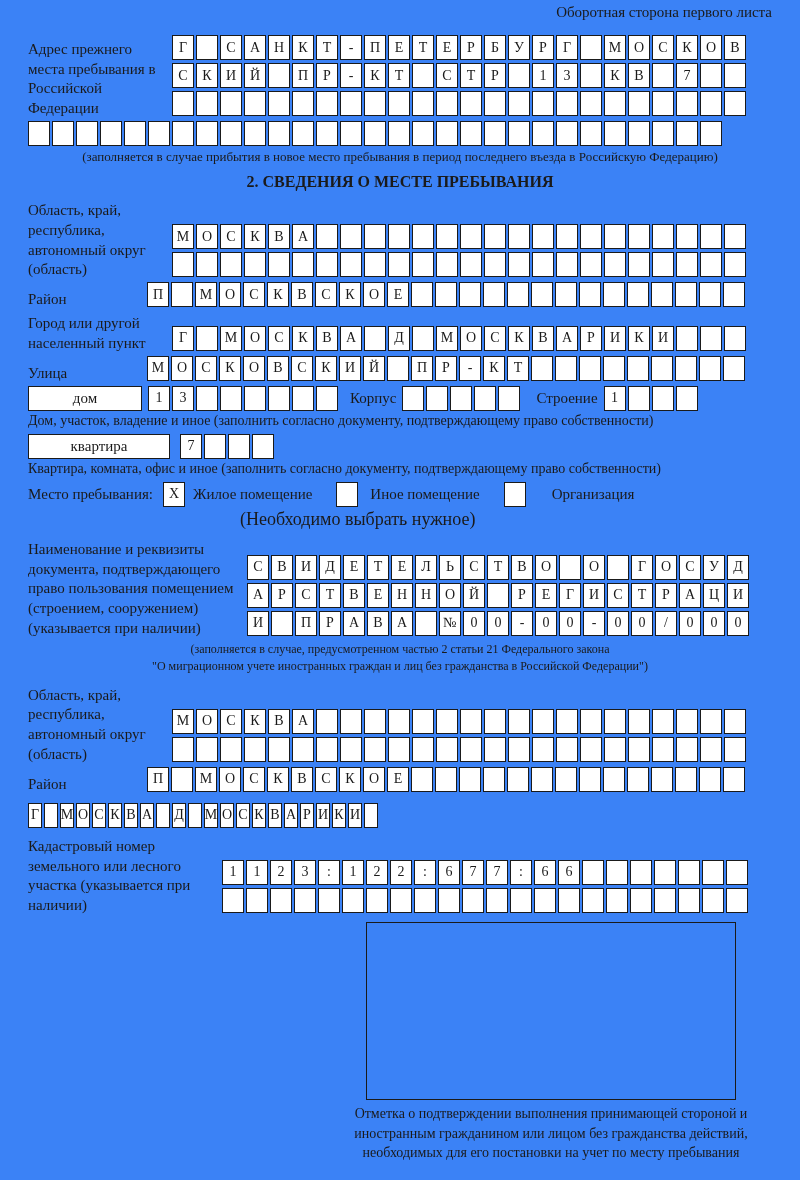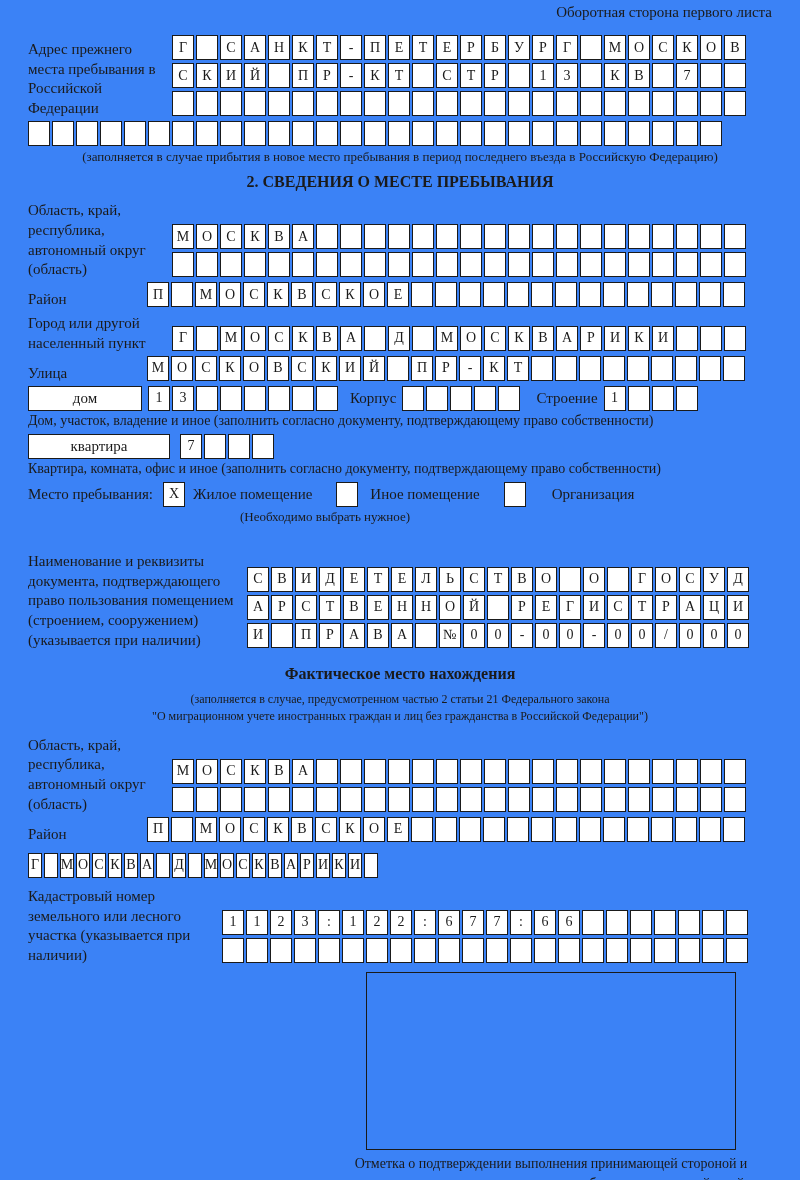--- a/index.html
+++ b/index.html
@@ -24,21 +24,21 @@
   .note{text-align:center;font-size:13px;margin:2px 0 6px 0;}
   .sect-title{text-align:center;font-weight:bold;font-size:16px;margin:8px 0 8px 0;}
   .caption{font-size:14px;margin:1px 0 5px 0;}
   .wide-cell{
     flex:none;height:23px;border:1.5px solid #1a1a1a;display:flex;align-items:center;justify-content:center;
     font-size:15px;background:#fff;text-align:right;
   }
   .inline-row{display:flex;align-items:center;margin-bottom:2px;}
   .gap6{width:6px;flex:none;} .gap10{width:10px;flex:none;} .gap14{width:14px;flex:none;} .gap24{width:24px;flex:none;}
   .opt-label{font-size:15px;font-family:Liberation Serif, serif;}
-  .sub-note{font-size:13px;margin:0 0 25px 212px;}
+  .sub-note{font-size:18px;margin:0 0 8px 212px;}
   .fact-note{text-align:center;font-size:12px;line-height:1.45;margin-bottom:8px;}
   .stamp-wrap{width:442px;margin-left:auto;margin-top:6px;}
   .stamp-box{width:368px;height:176px;border:1.5px solid #1a1a1a;margin:0 auto;}
   .stamp-caption{font-size:14px;text-align:center;line-height:1.4;margin-top:4px;}
   .mt4{margin-top:4px;} .mt6{margin-top:6px;}
 </style>
 </head>
 <body>
 
 <div class="page">
@@ -451,21 +451,20 @@
           <span class="cell">0</span>
           <span class="cell">0</span>
           <span class="cell">/</span>
           <span class="cell">0</span>
           <span class="cell">0</span>
           <span class="cell">0</span>
         </div>
     </div>
   </div>
 
-  <div class="sect-title" style="margin-top:14px">Фактическое место нахождения</div>
   <div class="fact-note">
     <span>(заполняется в случае, предусмотренном частью 2 статьи 21 Федерального закона</span><br>
     <span>"О миграционном учете иностранных граждан и лиц без гражданства в Российской Федерации")</span>
   </div>
 
   <div class="field">
     <div class="label w144">Область, край, республика, автономный округ (область)</div>
     <div class="rows">
       <div class="boxrow">
           <span class="cell">М</span>

